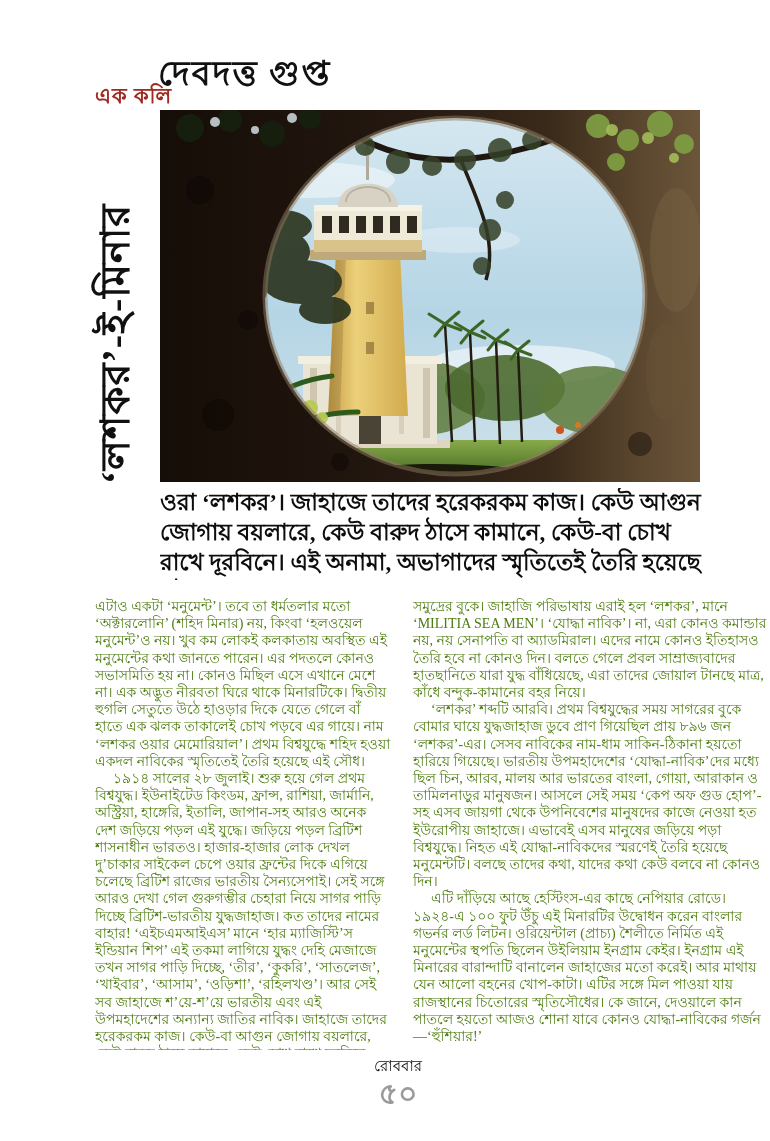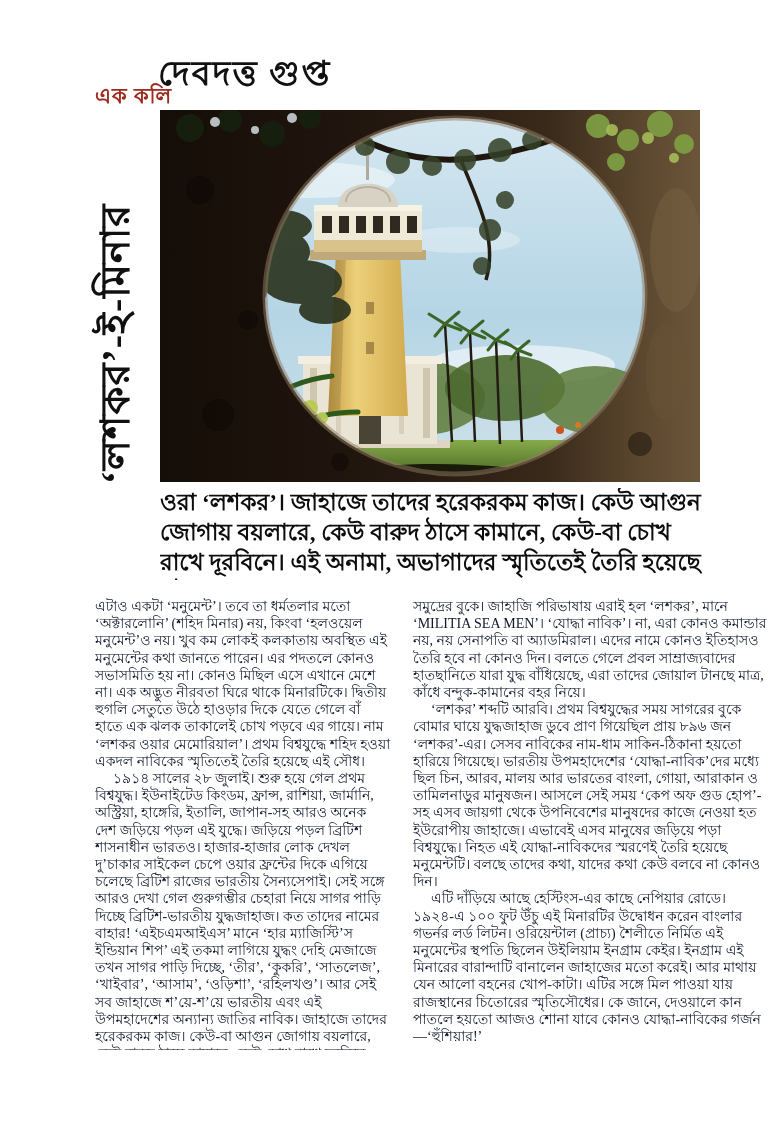--- a/index.html
+++ b/index.html
@@ -42,21 +42,21 @@
   .caption{
     position:absolute;left:160px;top:488px;width:556px;height:92px;
     margin:0;overflow:hidden;
     font-size:23px;line-height:30px;font-weight:bold;color:#0d0d0d;
   }
   
   .columns{
     position:absolute;left:95px;top:598px;width:673px;height:452px;
     display:flex;overflow:hidden;
   }
-  .col{font-size:14px;line-height:17.2px;text-align:left;color:#0f172a;}
+  .col{font-size:14px;line-height:17.2px;text-align:left;color:#4d7c0f;}
   .col-left{width:296px;margin-right:22px;}
   .col-right{width:355px;}
   .col p{margin:0;}
   .col p.indent{text-indent:18px;font-family:Liberation Serif, serif;}
   
   .footer{position:absolute;left:337px;top:1054px;width:122px;text-align:center;}
   .footer-brand{font-size:15px;color:#111;}
   .footer-page{font-size:30px;font-weight:bold;line-height:30px;}
 </style>
 </head>
@@ -266,14 +266,18 @@
       <p>এটাও একটা ‘মনুমেন্ট’। তবে তা ধর্মতলার মতো ‘অক্টারলোনি’ (শহিদ মিনার) নয়, কিংবা ‘হলওয়েল মনুমেন্ট’ও নয়। খুব কম লোকই কলকাতায় অবস্থিত এই মনুমেন্টের কথা জানতে পারেন। এর পদতলে কোনও সভাসমিতি হয় না। কোনও মিছিল এসে এখানে মেশে না। এক অদ্ভুত নীরবতা ঘিরে থাকে মিনারটিকে। দ্বিতীয় হুগলি সেতুতে উঠে হাওড়ার দিকে যেতে গেলে বাঁ হাতে এক ঝলক তাকালেই চোখ পড়বে এর গায়ে। নাম ‘লশকর ওয়ার মেমোরিয়াল’। প্রথম বিশ্বযুদ্ধে শহিদ হওয়া একদল নাবিকের স্মৃতিতেই তৈরি হয়েছে এই সৌধ।</p>
       <p class="indent">১৯১৪ সালের ২৮ জুলাই। শুরু হয়ে গেল প্রথম বিশ্বযুদ্ধ। ইউনাইটেড কিংডম, ফ্রান্স, রাশিয়া, জার্মানি, অস্ট্রিয়া, হাঙ্গেরি, ইতালি, জাপান-সহ আরও অনেক দেশ জড়িয়ে পড়ল এই যুদ্ধে। জড়িয়ে পড়ল ব্রিটিশ শাসনাধীন ভারতও। হাজার-হাজার লোক দেখল দু’চাকার সাইকেল চেপে ওয়ার ফ্রন্টের দিকে এগিয়ে চলেছে ব্রিটিশ রাজের ভারতীয় সৈন্যসেপাই। সেই সঙ্গে আরও দেখা গেল গুরুগম্ভীর চেহারা নিয়ে সাগর পাড়ি দিচ্ছে ব্রিটিশ-ভারতীয় যুদ্ধজাহাজ। কত তাদের নামের বাহার! ‘এইচএমআইএস’ মানে ‘হার ম্যাজিস্টি’স ইন্ডিয়ান শিপ’ এই তকমা লাগিয়ে যুদ্ধং দেহি মেজাজে তখন সাগর পাড়ি দিচ্ছে, ‘তীর’, ‘কুকরি’, ‘সাতলেজ’, ‘খাইবার’, ‘আসাম’, ‘ওড়িশা’, ‘রহিলখণ্ড’। আর সেই সব জাহাজে শ’য়ে-শ’য়ে ভারতীয় এবং এই উপমহাদেশের অন্যান্য জাতির নাবিক। জাহাজে তাদের হরেকরকম কাজ। কেউ-বা আগুন জোগায় বয়লারে, কেউ বারুদ ঠাসে কামানে, কেউ চোখ রাখে দূরবিনে শত্রুপক্ষের জাহাজ দেখতে, আবার কেউ জল মাপে দড়ি ফেলে-ফেলে</p>
     </div>
     <div class="col col-right">
       <p>সমুদ্রের বুকে। জাহাজি পরিভাষায় এরাই হল ‘লশকর’, মানে ‘MILITIA SEA MEN’। ‘যোদ্ধা নাবিক’। না, এরা কোনও কমান্ডার নয়, নয় সেনাপতি বা অ্যাডমিরাল। এদের নামে কোনও ইতিহাসও তৈরি হবে না কোনও দিন। বলতে গেলে প্রবল সাম্রাজ্যবাদের হাতছানিতে যারা যুদ্ধ বাঁধিয়েছে, এরা তাদের জোয়াল টানছে মাত্র, কাঁধে বন্দুক-কামানের বহর নিয়ে।</p>
       <p class="indent">‘লশকর’ শব্দটি আরবি। প্রথম বিশ্বযুদ্ধের সময় সাগরের বুকে বোমার ঘায়ে যুদ্ধজাহাজ ডুবে প্রাণ গিয়েছিল প্রায় ৮৯৬ জন ‘লশকর’-এর। সেসব নাবিকের নাম-ধাম সাকিন-ঠিকানা হয়তো হারিয়ে গিয়েছে। ভারতীয় উপমহাদেশের ‘যোদ্ধা-নাবিক’দের মধ্যে ছিল চিন, আরব, মালয় আর ভারতের বাংলা, গোয়া, আরাকান ও তামিলনাড়ুর মানুষজন। আসলে সেই সময় ‘কেপ অফ গুড হোপ’-সহ এসব জায়গা থেকে উপনিবেশের মানুষদের কাজে নেওয়া হত ইউরোপীয় জাহাজে। এভাবেই এসব মানুষের জড়িয়ে পড়া বিশ্বযুদ্ধে। নিহত এই যোদ্ধা-নাবিকদের স্মরণেই তৈরি হয়েছে মনুমেন্টটি। বলছে তাদের কথা, যাদের কথা কেউ বলবে না কোনও দিন।</p>
       <p class="indent">এটি দাঁড়িয়ে আছে হেস্টিংস-এর কাছে নেপিয়ার রোডে। ১৯২৪-এ ১০০ ফুট উঁচু এই মিনারটির উদ্বোধন করেন বাংলার গভর্নর লর্ড লিটন। ওরিয়েন্টাল (প্রাচ্য) শৈলীতে নির্মিত এই মনুমেন্টের স্থপতি ছিলেন উইলিয়াম ইনগ্রাম কেইর। ইনগ্রাম এই মিনারের বারান্দাটি বানালেন জাহাজের মতো করেই। আর মাথায় যেন আলো বহনের খোপ-কাটা। এটির সঙ্গে মিল পাওয়া যায় রাজস্থানের চিতোরের স্মৃতিসৌধের। কে জানে, দেওয়ালে কান পাতলে হয়তো আজও শোনা যাবে কোনও যোদ্ধা-নাবিকের গর্জন—‘হুঁশিয়ার!’</p>
     </div>
   </main>
 
+  <div class="footer">
+    <div class="footer-brand">রোববার</div>
+    <div class="footer-page" style="color:#9b9b9b;">৫০</div>
+  </div>
 
 </div>
 
 </body></html>

